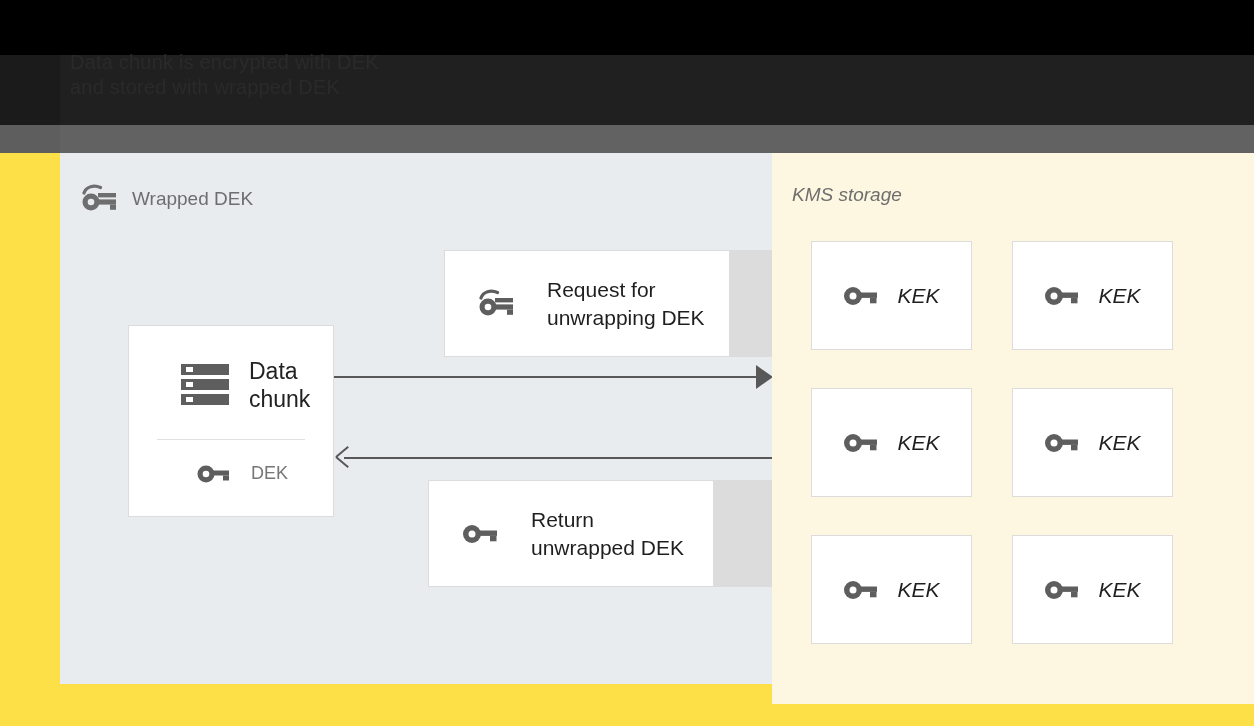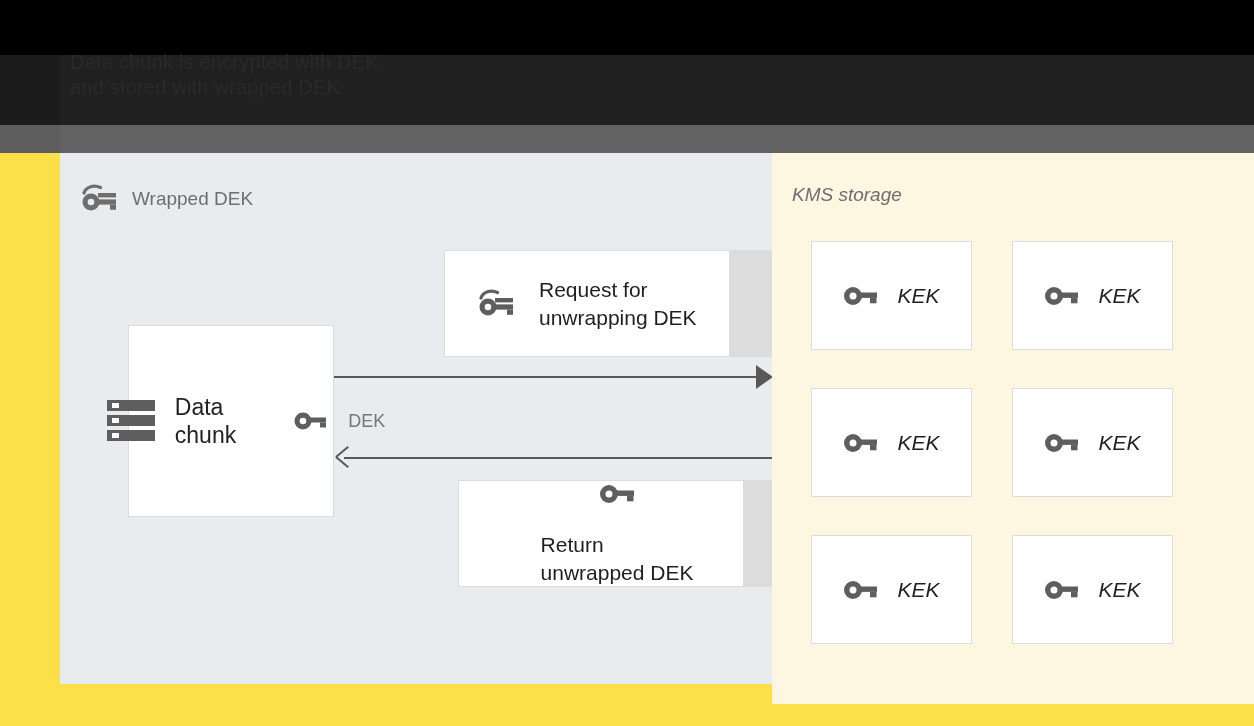--- a/index.html
+++ b/index.html
@@ -71,21 +71,21 @@
   }
   .slab-1 { left: 600px; top: 250px; width: 172px; height: 107px; }
   .slab-2 { left: 600px; top: 480px; width: 172px; height: 107px; }
 
   
   .card {
     position: absolute; background: #ffffff; border: 1px solid #dcdcdc;
   }
   .card-data {
     left: 128px; top: 325px; width: 206px; height: 192px;
-    display: flex; flex-direction: row; justify-content: center;
+    display: flex; flex-direction: column; justify-content: center;
     padding: 0 22px;
   }
   .data-row {
     display: flex; align-items: center; gap: 18px;
     margin-left: 28px;
   }
   .data-title {
     font-size: 23px; line-height: 28px; color: #222;
     white-space: pre-line;
   }
@@ -93,25 +93,25 @@
     height: 1px; background: #e0e0e0; margin: 26px 6px 22px 6px;
   }
   .dek-row {
     display: flex; align-items: center; gap: 20px;
     margin-left: 46px;
   }
   .dek-label { font-size: 18px; color: #767676; }
 
   .card-msg {
     width: 286px; height: 107px;
-    display: flex; align-items: center; gap: 24px;
+    display: flex; align-items: center; gap: 32px;
     padding-left: 32px;
   }
   .card-msg-1 { left: 444px; top: 250px; }
-  .card-msg-2 { left: 458px; top: 480px; flex-direction: column; }
+  .card-msg-2 { left: 428px; top: 480px; }
   .msg-text {
     font-size: 21px; line-height: 28px; color: #1f1f1f;
     white-space: pre-line;
   }
 
   
   .arrow-line {
     position: absolute; height: 2px; background: #585858;
   }
   .arrow-fwd  { left: 334px; top: 376px; width: 430px; }

